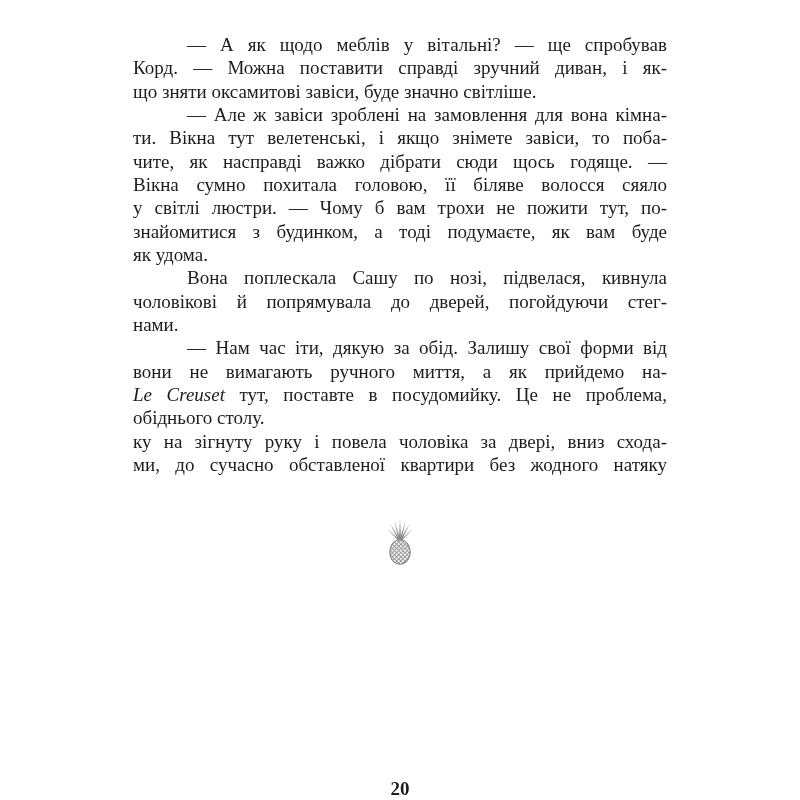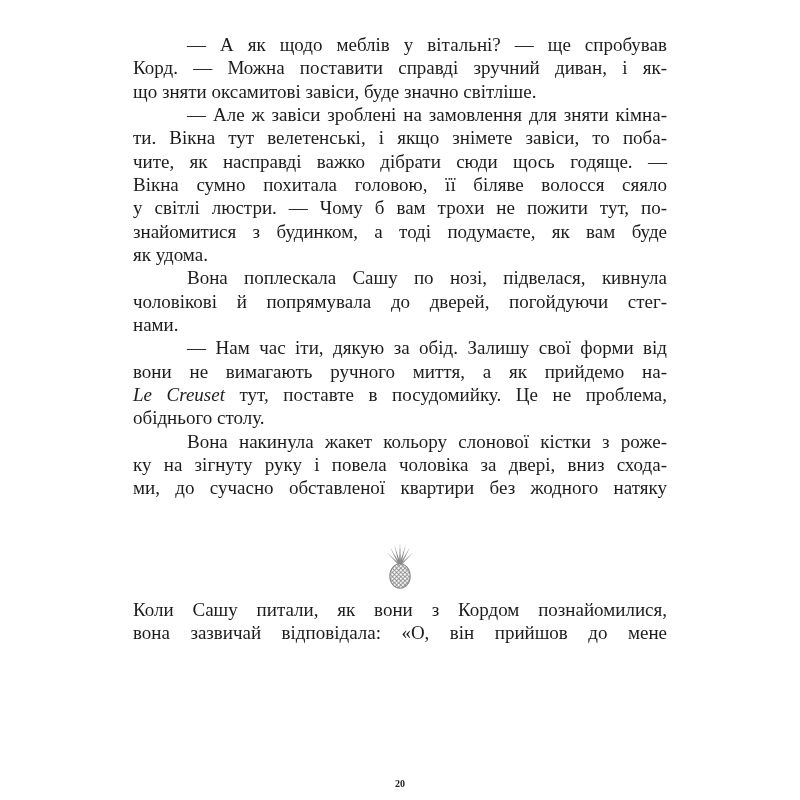--- a/index.html
+++ b/index.html
@@ -39,50 +39,49 @@
     color: var(--ornament, #8a8a8a);
   }
   .ornament svg { display: block; }
   .page-number {
     position: absolute;
     top: 778px;
     left: 0;
     width: 100%;
     text-align: center;
     font-family: "Liberation Serif", "DejaVu Serif", serif;
-    font-size: 10px;
+    font-size: 19px;
     color: var(--text, #1d1d1d);
     font-weight: bold;
   }
 </style>
 </head>
 <body>
 
 <div class="page">
   <div class="flow">
 
     <div id="main-text">
         <div class="line indent">— А як щодо меблів у вітальні? — ще спробував</div>
         <div class="line">Корд. — Можна поставити справді зручний диван, і як-</div>
         <div class="line end">що зняти оксамитові завіси, буде значно світліше.</div>
-        <div class="line indent">— Але ж завіси зроблені на замовлення для зняти кімна-</div>
+        <div class="line indent">— Але ж завіси зроблені на замовлення для вона кімна-</div>
         <div class="line">ти. Вікна тут велетенські, і якщо знімете завіси, то поба-</div>
         <div class="line">чите, як насправді важко дібрати сюди щось годяще. —</div>
         <div class="line">Вікна сумно похитала головою, її біляве волосся сяяло</div>
         <div class="line">у світлі люстри. — Чому б вам трохи не пожити тут, по-</div>
         <div class="line">знайомитися з будинком, а тоді подумаєте, як вам буде</div>
         <div class="line end">як удома.</div>
         <div class="line indent">Вона поплескала Сашу по нозі, підвелася, кивнула</div>
         <div class="line">чоловікові й попрямувала до дверей, погойдуючи стег-</div>
         <div class="line end">нами.</div>
         <div class="line indent">— Нам час іти, дякую за обід. Залишу свої форми від</div>
         <div class="line">вони не вимагають ручного миття, а як прийдемо на-</div>
         <div class="line"><i>Le Creuset</i> тут, поставте в посудомийку. Це не проблема,</div>
         <div class="line end">обіднього столу.</div>
-        <div class="line indent">Вона накинула жакет кольору слонової кістки з роже-</div>
         <div class="line">ку на зігнуту руку і повела чоловіка за двері, вниз схода-</div>
         <div class="line">ми, до сучасно обставленої квартири без жодного натяку</div>
       </div>
 
     <div class="ornament">
       <svg viewBox="0 0 32 46" width="32" height="46">
         <defs>
           <pattern id="hatch" width="4.2" height="4.2" patternUnits="userSpaceOnUse">
             <path d="M0 0 L4.2 4.2 M4.2 0 L0 4.2" stroke="currentColor" stroke-width="0.9" fill="none"></path>
           </pattern>
@@ -93,21 +92,17 @@
           <path d="M17.3 21 L21.8 1.5 L15.7 20 Z"></path>
           <path d="M14.5 21.5 L5.8 4 L15.9 20.5 Z"></path>
           <path d="M17.5 21.5 L26.2 4 L16.1 20.5 Z"></path>
           <path d="M14.5 22 L2.5 9 L15.5 21 Z"></path>
           <path d="M17.5 22 L29.5 9 L16.5 21 Z"></path>
         </g>
         <ellipse cx="16" cy="33" rx="10.2" ry="12.3" fill="url(#hatch)" stroke="currentColor" stroke-width="1.1"></ellipse>
       </svg>
     </div>
 
-    <div id="closing-text">
-        <div class="line">Коли Сашу питали, як вони з Кордом познайомилися,</div>
-        <div class="line">вона зазвичай відповідала: «О, він прийшов до мене</div>
-      </div>
 
   </div>
 
   <div class="page-number">20</div>
 </div>
 
 </body></html>

